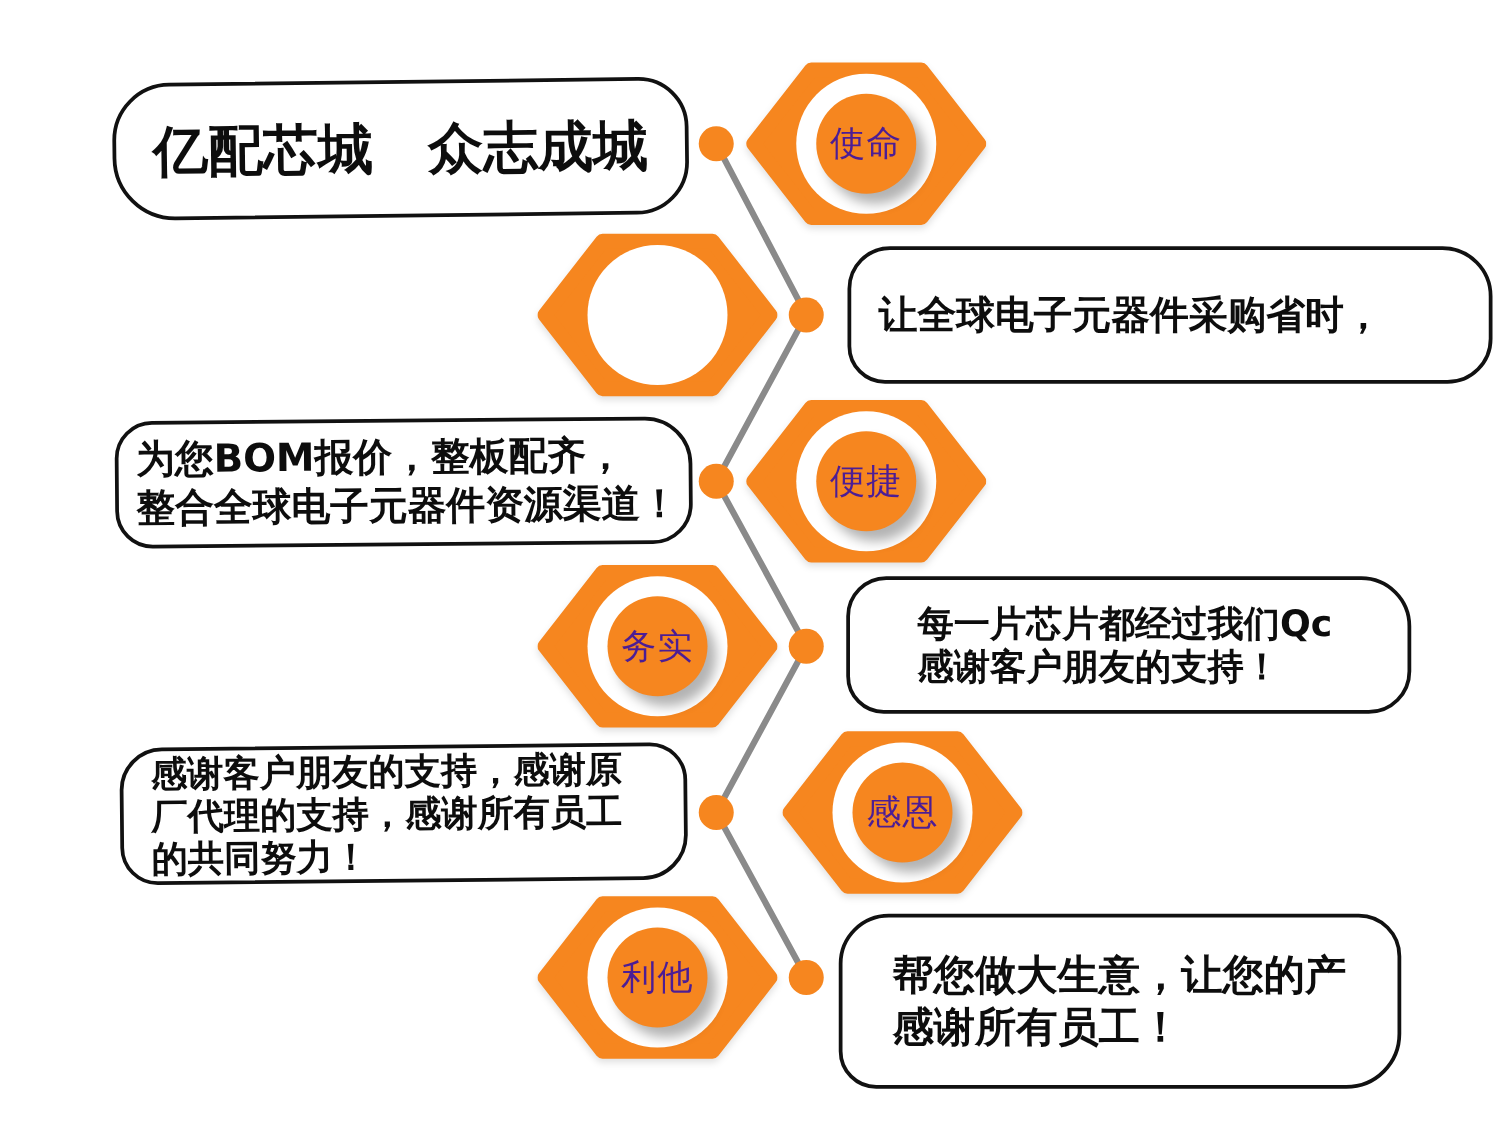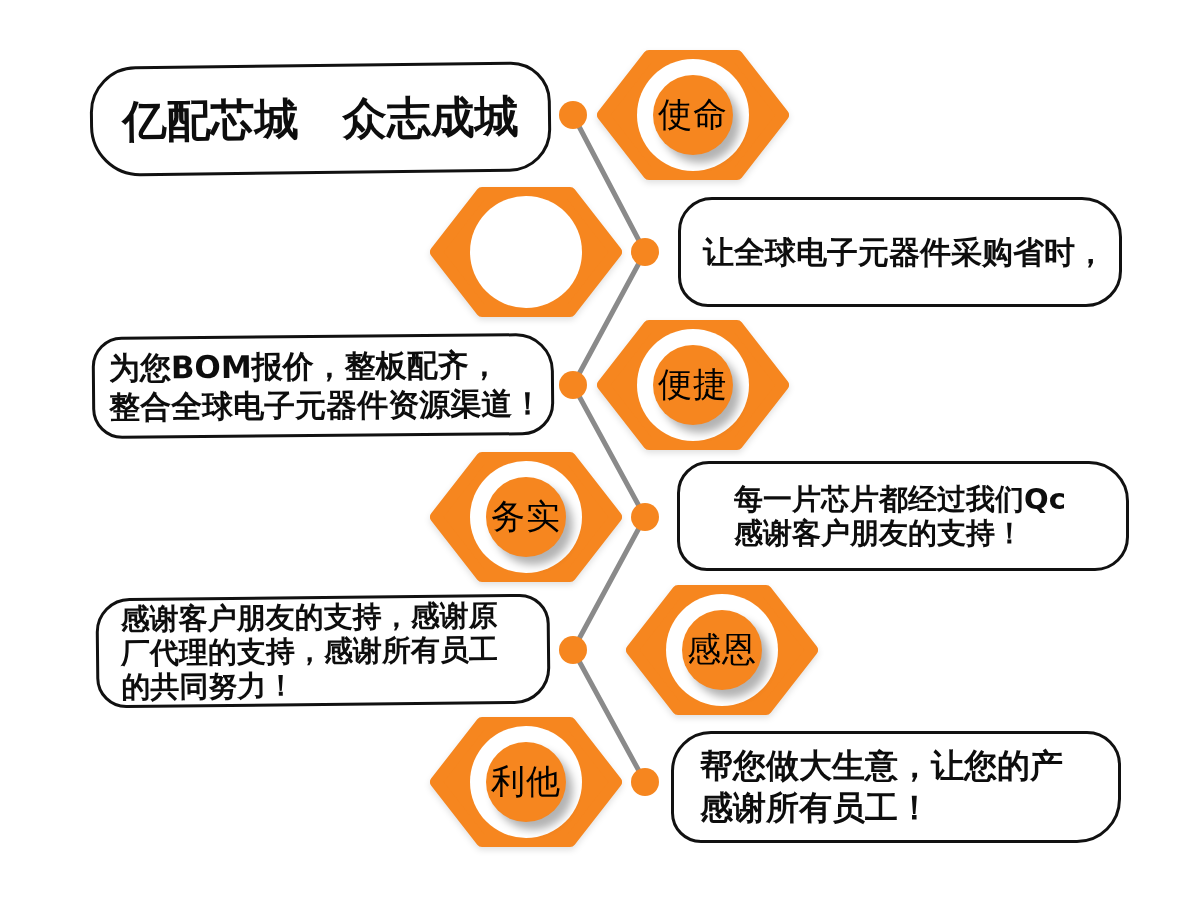--- a/index.html
+++ b/index.html
@@ -12,42 +12,42 @@
   
   .badge{position:absolute;width:192px;height:138px;z-index:3;}
   .badge .hex{position:absolute;left:0;top:0;width:192px;height:138px;
     filter:drop-shadow(0 3px 3px rgba(0,0,0,0.12));}
   .badge .ring{position:absolute;left:40px;top:13px;width:112px;height:112px;
     border-radius:50%;background:#ffffff;}
   .badge .core{position:absolute;left:56px;top:29px;width:80px;height:80px;border-radius:50%;
     display:flex;align-items:center;justify-content:center;
     box-shadow:7px 8px 9px rgba(0,0,0,0.30);}
   .badge-label{font-family:"DejaVu Serif","Liberation Serif",serif;
-    font-size:34px;font-weight:400;color:#000000;letter-spacing:1px;white-space:nowrap;}
+    font-size:28px;font-weight:400;color:#4c1d95;letter-spacing:1px;white-space:nowrap;}
   
   .bubble{position:absolute;background:#ffffff;border:3px solid #111111;z-index:2;
     display:flex;flex-direction:column;justify-content:center;}
   .bubble .line{white-space:pre;font-weight:900;color:#0d0d0d;}
   .title-bubble{left:90px;top:64px;width:455px;height:104px;border-radius:46px 40px 42px 50px;
     align-items:center;transform:rotate(-0.7deg);}
   .title-bubble .line{font-size:44px;letter-spacing:0px;}
-  .bubble-vision{left:678px;top:197px;width:444px;height:110px;border-radius:34px 40px 36px 30px;
+  .bubble-vision{left:678px;top:197px;width:516px;height:110px;border-radius:34px 40px 36px 30px;
     padding:0 0 0 22px;box-sizing:border-box;}
   .bubble-vision .line{font-size:31px;line-height:39px;}
   .bubble-convenience{left:92px;top:335px;width:462px;height:102px;border-radius:30px 38px 32px 30px;
     padding:0 0 0 14px;box-sizing:border-box;transform:rotate(-0.5deg);}
   .bubble-convenience .line{font-size:31px;line-height:39px;}
   .bubble-pragmatism{left:677px;top:461px;width:452px;height:110px;border-radius:32px 40px 34px 30px;
     padding:0 0 0 22px;box-sizing:border-box;}
   .bubble-pragmatism .line{font-size:29px;line-height:34px;margin-left:32px;}
   .bubble-gratitude{left:96px;top:596px;width:454px;height:110px;border-radius:34px 30px 36px 30px;
     padding:0 0 0 22px;box-sizing:border-box;transform:rotate(-0.6deg);}
   .bubble-gratitude .line{font-size:29px;line-height:34px;}
-  .bubble-altruism{left:671px;top:731px;width:450px;height:112px;border-radius:40px 34px 44px 30px;
-    padding:0 0 0 26px;box-sizing:border-box;}
+  .bubble-altruism{left:671px;top:731px;width:450px;height:140px;border-radius:40px 34px 44px 30px;
+    padding:0 0 0 40px;box-sizing:border-box;}
   .bubble-altruism .line{font-size:33px;line-height:42px;}
 </style>
 </head>
 <body>
 
 <div class="canvas">
 
   <svg class="connector" width="1200" height="900" viewBox="0 0 1200 900">
     <polyline points="573,115 645,252 573,385 645,517 573,650 645,782" fill="none" stroke-width="5" stroke="#8A8A8A"></polyline>
     <circle cx="573" cy="115" r="14" fill="#F6861F"></circle>

